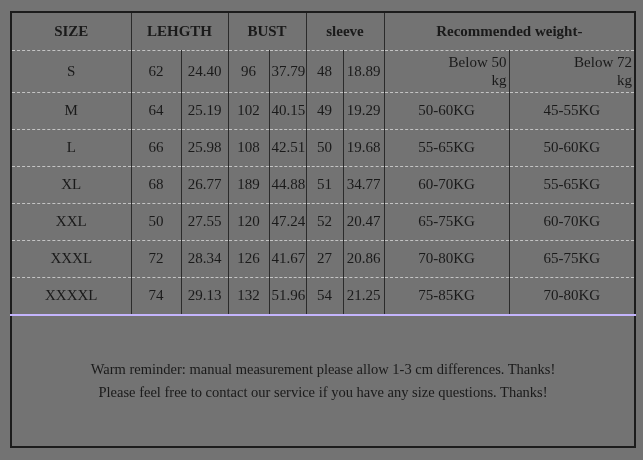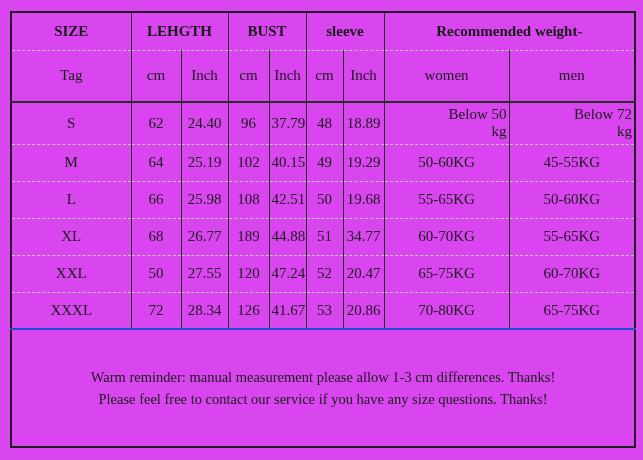--- a/index.html
+++ b/index.html
@@ -1,18 +1,18 @@
 <!DOCTYPE html>
 <html><head>
 <meta charset="utf-8">
 <style>
   html, body { margin: 0; padding: 0; background: #ffffff; }
   .sheet {
     width: 643px; height: 460px;
-    background: #d946ef;
+    background: #737373;
     position: relative;
     font-family: "Liberation Serif", serif;
     color: #1a1a1a;
     overflow: hidden;
   }
   table.size-chart {
     position: absolute; left: 10px; top: 11px;
     width: 624px; height: 437px;
     border-collapse: collapse;
     table-layout: fixed;
@@ -37,21 +37,21 @@
   tr.hdr2 th {
     border-bottom: 2px solid #2b2b2b;
     height: 50px;
   }
   tr.body td { border-bottom: 1px dashed #c4c4c4; }
   tr.row-s { height: 42px; }
   tr.row-std { height: 37px; }
   .b { font-weight: bold; }
   td.wrapcell { white-space: pre-line; text-align: right; }
   tr.note-row td {
-    border-top: 2px solid #1d4ed8;
+    border-top: 2px solid #c4b5fd;
     border-bottom: none;
     font-size: 14.5px;
   }
   .note-line { display: block; line-height: 1.55; }
 </style>
 </head>
 <body>
 
 <div class="sheet">
   <table class="size-chart">
@@ -69,31 +69,20 @@
 
     <tbody>
         <tr class="hdr1">
       <th>SIZE</th>
       <th colspan="2">LEHGTH</th>
       <th colspan="2">BUST</th>
       <th colspan="2">sleeve</th>
       <th colspan="2">Recommended weight-</th>
     </tr>
 
-    <tr class="hdr2">
-      <th>Tag</th>
-      <th>cm</th>
-      <th class="b">Inch</th>
-      <th>cm</th>
-      <th class="b">Inch</th>
-      <th>cm</th>
-      <th class="b">Inch</th>
-      <th>women</th>
-      <th>men</th>
-    </tr>
 
     <tr class="body row-s">
       <td class="b">S</td>
       <td>62</td>
       <td class="b">24.40</td>
       <td>96</td>
       <td class="b">37.79</td>
       <td>48</td>
       <td class="b">18.89</td>
       <td class="wrapcell">Below 50
@@ -149,26 +138,37 @@
       <td>65-75KG</td>
       <td>60-70KG</td>
     </tr>
 
     <tr class="body row-std">
       <td class="b">XXXL</td>
       <td>72</td>
       <td class="b">28.34</td>
       <td>126</td>
       <td class="b">41.67</td>
-      <td>53</td>
+      <td>27</td>
       <td class="b">20.86</td>
       <td>70-80KG</td>
       <td>65-75KG</td>
     </tr>
 
+    <tr class="body row-std">
+      <td class="b">XXXXL</td>
+      <td>74</td>
+      <td class="b">29.13</td>
+      <td>132</td>
+      <td class="b">51.96</td>
+      <td>54</td>
+      <td class="b">21.25</td>
+      <td>75-85KG</td>
+      <td>70-80KG</td>
+    </tr>
 
     <tr class="note-row">
       <td colspan="9">
         <span class="note-line">Warm reminder: manual measurement please allow 1-3 cm differences. Thanks!</span>
         <span class="note-line">Please feel free to contact our service if you have any size questions. Thanks!</span>
       </td>
     </tr>
   </tbody>
     </table>
 </div>

